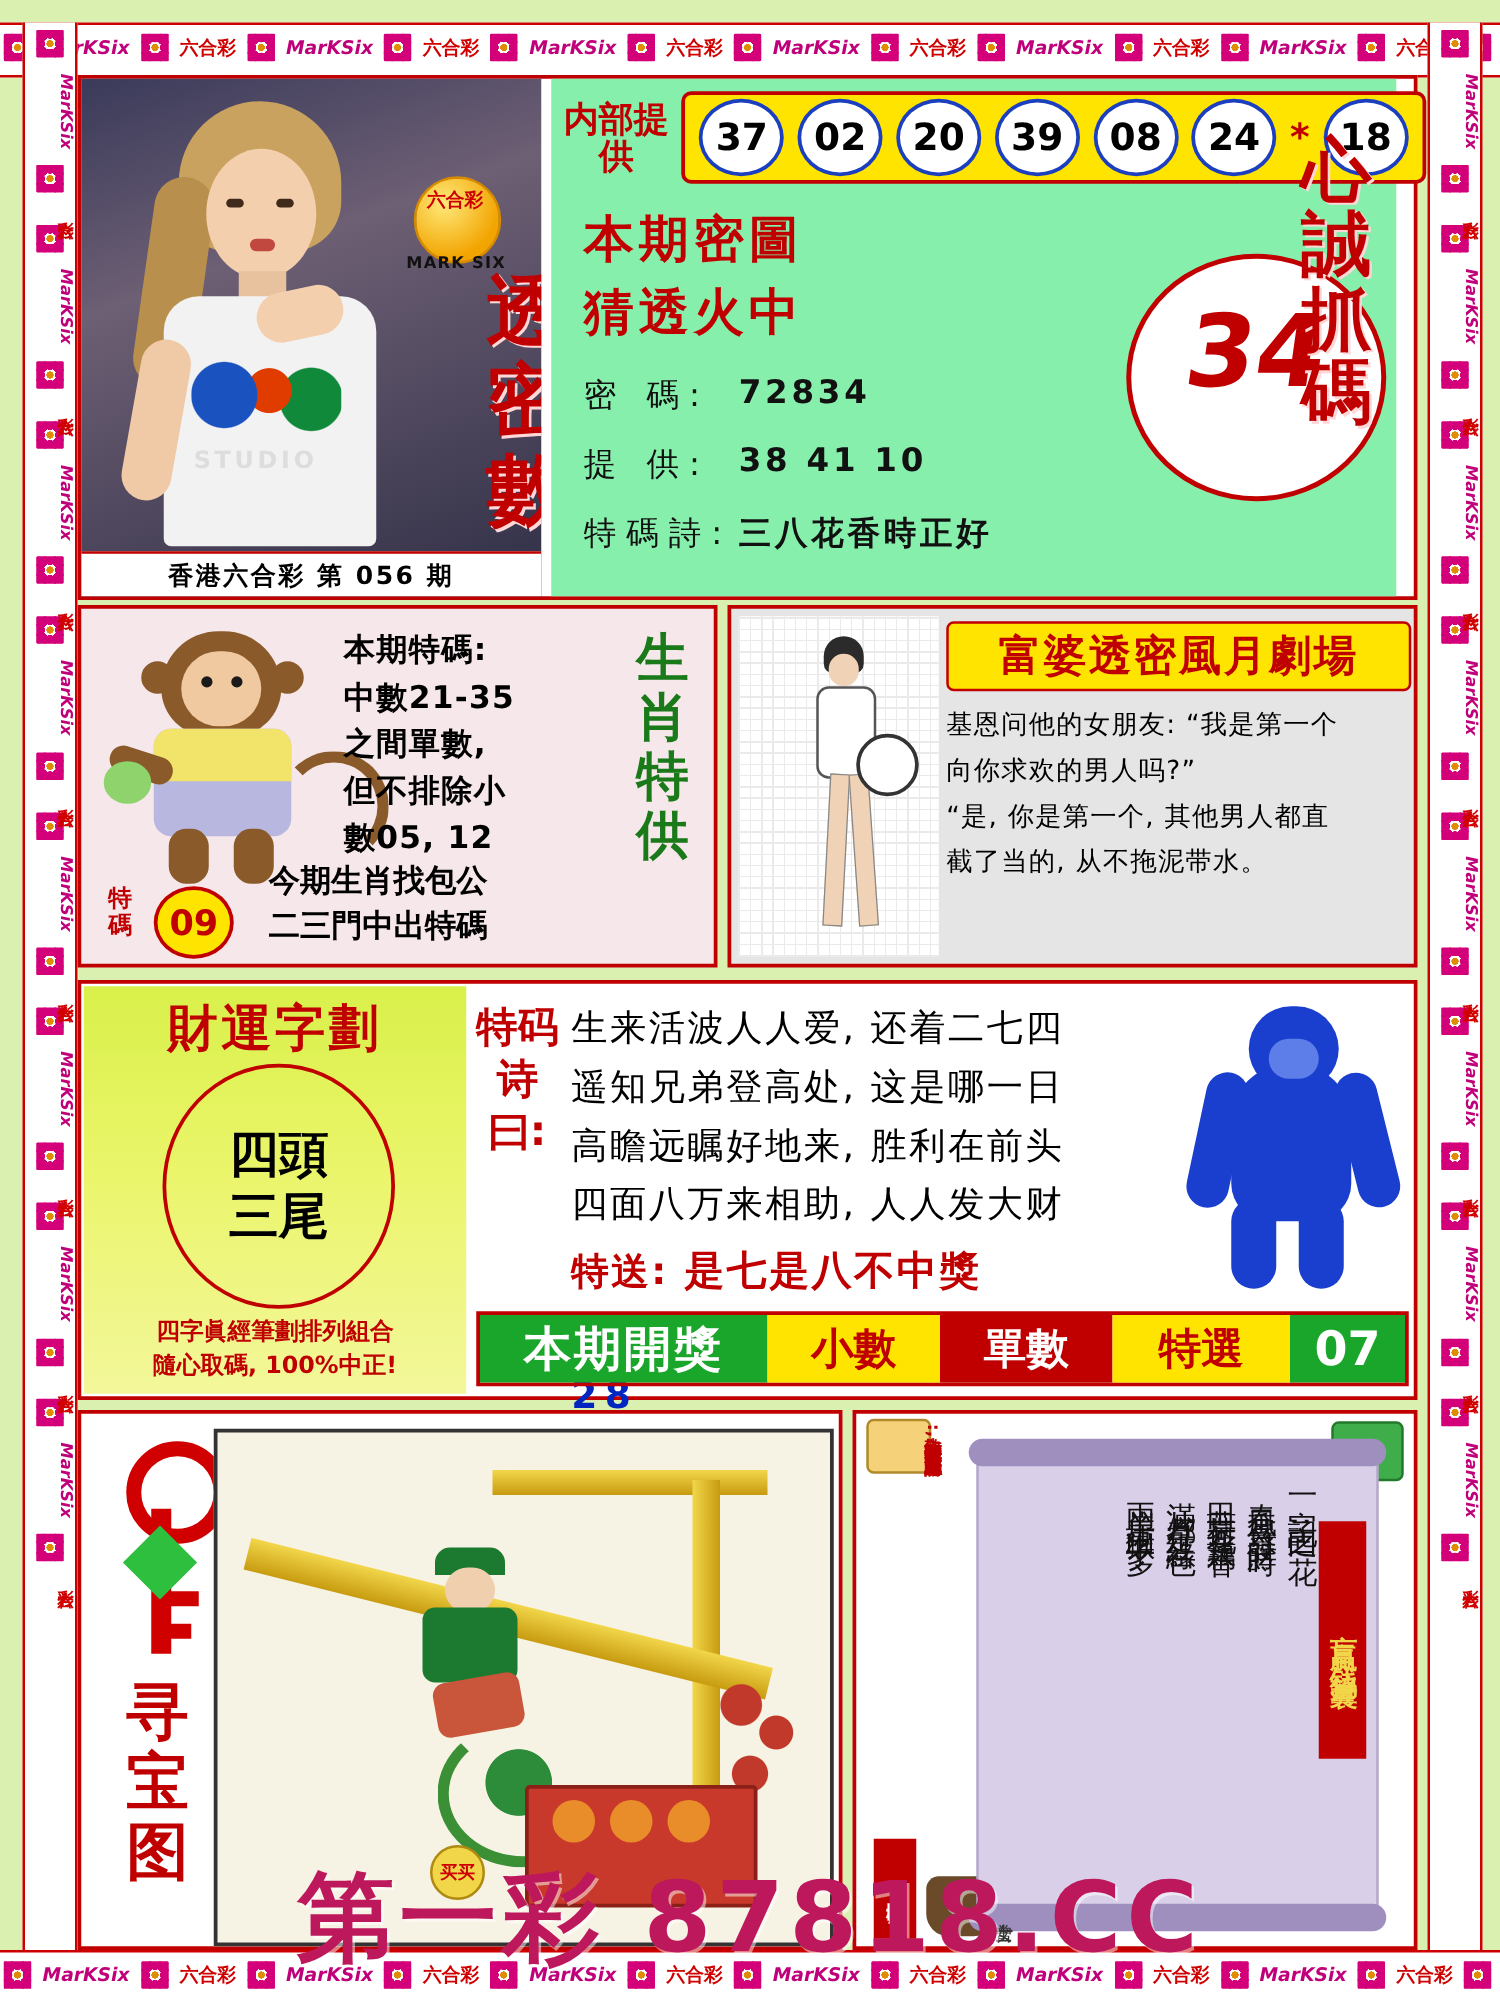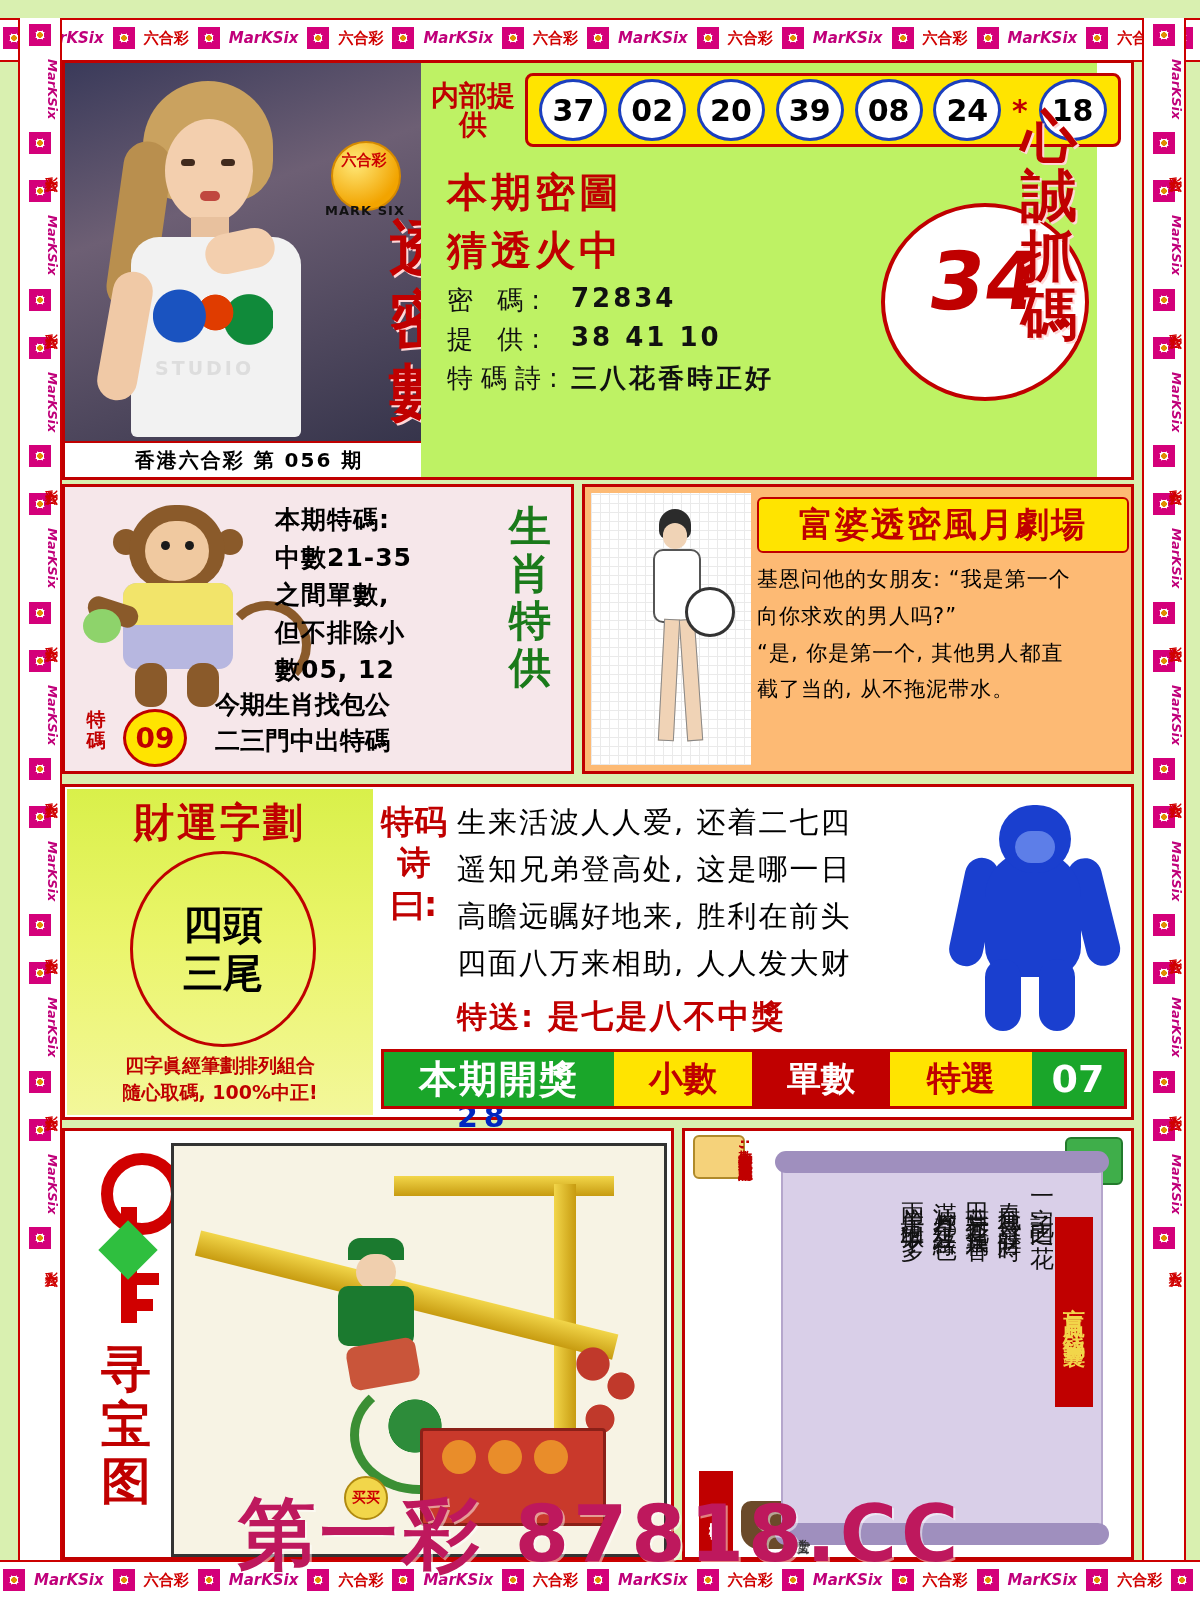--- a/index.html
+++ b/index.html
@@ -52,30 +52,30 @@
       radial-gradient(circle at 52% 45%, #e03c00 0 24%, transparent 25%),
       radial-gradient(circle at 80% 55%, #108a3a 0 24%, transparent 25%);filter:blur(.3px);}
   .girl .txtprint{position:absolute;left:60px;top:276px;width:120px;height:40px;color:#ddd;font-size:19px;font-weight:bold;letter-spacing:3px;}
   .hero-caption{position:absolute;left:0;bottom:0;width:368px;height:34px;background:#fff;border-top:2px solid #c00000;color:#000;font-weight:bold;font-size:20px;display:flex;align-items:center;justify-content:center;letter-spacing:2px;}
   .marksix-badge{position:absolute;left:252px;top:78px;width:96px;height:84px;}
   .marksix-badge .ball{position:absolute;left:14px;top:0;width:66px;height:66px;border-radius:50%;background:radial-gradient(circle at 34% 30%, #ffe97a, #f2a400 70%);border:2px solid #d58a00;}
   .marksix-badge .cn{position:absolute;left:14px;top:10px;width:66px;text-align:center;font-size:15px;font-weight:bold;color:#c00;}
   .marksix-badge .en{position:absolute;left:0;top:62px;width:96px;text-align:center;font-size:13px;font-weight:bold;color:#111;letter-spacing:1px;}
   .hero-title{position:absolute;left:300px;top:150px;width:110px;text-align:center;color:#c00000;font-size:62px;font-weight:bold;line-height:1.15;text-shadow:2px 2px 0 #ffd7d7;}
 
-  .hero-right{position:absolute;left:356px;top:0;width:676px;height:414px;background:#bef264;}
+  .hero-right{position:absolute;left:376px;top:0;width:676px;height:414px;background:#86efac;}
   .numbar{position:absolute;left:0;top:4px;width:700px;height:86px;display:flex;align-items:center;}
   .numbar .inner-label{width:104px;text-align:center;color:#c00000;font-size:28px;font-weight:bold;line-height:1.05;}
   .numbar .balls{flex:1;height:74px;background:#ffe400;border:3px solid #c00000;border-radius:8px;display:flex;align-items:center;justify-content:space-around;padding:0 6px;box-sizing:border-box;}
   .nb{width:62px;height:56px;border-radius:50%;background:#fff;border:3px solid #1b3fbe;color:#000;font-size:30px;font-weight:bold;display:flex;align-items:center;justify-content:center;}
   .nb.special{border-color:#1b3fbe;}
   .star{color:#c00000;font-size:30px;font-weight:bold;}
   .hero-lines{position:absolute;left:26px;top:100px;width:440px;}
   .hl-big{color:#c00000;font-size:40px;font-weight:bold;letter-spacing:4px;line-height:1.45;}
-  .hl-row{font-size:26px;color:#111;margin-top:4px;display:flex;}
+  .hl-row{font-size:26px;color:#111;margin-top:20px;display:flex;}
   .hl-row .k{width:124px;letter-spacing:8px;color:#111;}
   .hl-row .v{font-weight:bold;letter-spacing:3px;}
   .seal{position:absolute;left:460px;top:140px;width:200px;height:190px;border:4px solid #c00000;border-radius:50%;background:#fff;}
   .seal .mark{position:absolute;left:0;top:28px;width:200px;text-align:center;font-size:80px;color:#c00000;font-weight:bold;transform:skewX(-8deg);}
   .hero-vert{position:absolute;right:6px;top:44px;width:84px;text-align:center;color:#c00000;font-size:56px;font-weight:bold;line-height:1.06;text-shadow:2px 2px 0 #ffd7d7;}
 
   
   .row2{position:absolute;left:0;top:424px;width:1072px;height:290px;}
   .zodiac{position:absolute;left:0;top:0;width:512px;height:290px;border:3px solid #c00000;background:#f6e7ea;box-sizing:border-box;}
   .monkey{position:absolute;left:18px;top:18px;width:190px;height:200px;}
@@ -90,21 +90,21 @@
   .mk-leg{position:absolute;top:158px;width:32px;height:44px;background:#8a5a2a;border-radius:14px;}
   .mk-leg.l{left:52px;} .mk-leg.r{left:104px;}
   .mk-arm{position:absolute;left:4px;top:96px;width:52px;height:22px;background:#8a5a2a;border-radius:12px;transform:rotate(18deg);}
   .mk-tail{position:absolute;left:140px;top:96px;width:70px;height:70px;border:9px solid #8a5a2a;border-radius:50%;border-left-color:transparent;border-bottom-color:transparent;}
   .mk-peach{position:absolute;left:0;top:104px;width:38px;height:34px;background:#8ed36b;border-radius:50%;}
   .tema-label{position:absolute;left:14px;top:222px;width:34px;text-align:center;color:#c00000;font-size:19px;font-weight:bold;line-height:1.1;}
   .tema-ball{position:absolute;left:58px;top:222px;width:58px;height:52px;border-radius:50%;background:#ffe400;border:3px solid #c00000;color:#c00000;font-size:28px;font-weight:bold;display:flex;align-items:center;justify-content:center;}
   .zod-text{position:absolute;left:210px;top:14px;width:218px;color:#000;font-size:25px;font-weight:bold;line-height:1.5;letter-spacing:1px;}
   .zod-vert{position:absolute;right:10px;top:16px;width:62px;text-align:center;color:#1a7a1a;font-size:42px;font-weight:bold;line-height:1.12;}
 
-  .theatre{position:absolute;left:520px;top:0;width:552px;height:290px;border:3px solid #c00000;background:#fdba74;box-sizing:border-box;}
+  .theatre{position:absolute;left:520px;top:0;width:552px;height:290px;border:3px solid #c00000;background:#e5e5e5;box-sizing:border-box;}
   .th-sketch{position:absolute;left:6px;top:6px;width:160px;height:272px;background:repeating-linear-gradient(0deg,#eaeaea 0 1px,transparent 1px 9px),repeating-linear-gradient(90deg,#eaeaea 0 1px,transparent 1px 9px),#fff;}
   .lady{position:absolute;left:34px;top:16px;width:100px;height:250px;}
   .lady .h{position:absolute;left:34px;top:0;width:32px;height:30px;background:#2b2b2b;border-radius:16px 16px 8px 8px;}
   .lady .f{position:absolute;left:38px;top:14px;width:24px;height:26px;background:#f0d3b6;border-radius:12px;}
   .lady .t{position:absolute;left:28px;top:40px;width:44px;height:70px;background:#fff;border:2px solid #555;border-radius:10px;}
   .lady .leg{position:absolute;top:110px;width:14px;height:120px;background:#f0d3b6;border:1px solid #888;}
   .lady .leg.l{left:36px;transform:rotate(3deg);}
   .lady .leg.r{left:58px;transform:rotate(-4deg);}
   .lady .ball{position:absolute;left:60px;top:78px;width:44px;height:44px;border-radius:50%;border:3px solid #333;background:#fff;}
   .th-title{position:absolute;left:172px;top:10px;width:368px;height:52px;background:#ffe400;border:2px solid #c00000;border-radius:6px;display:flex;align-items:center;justify-content:center;color:#c00000;font-size:34px;font-weight:bold;letter-spacing:2px;}

